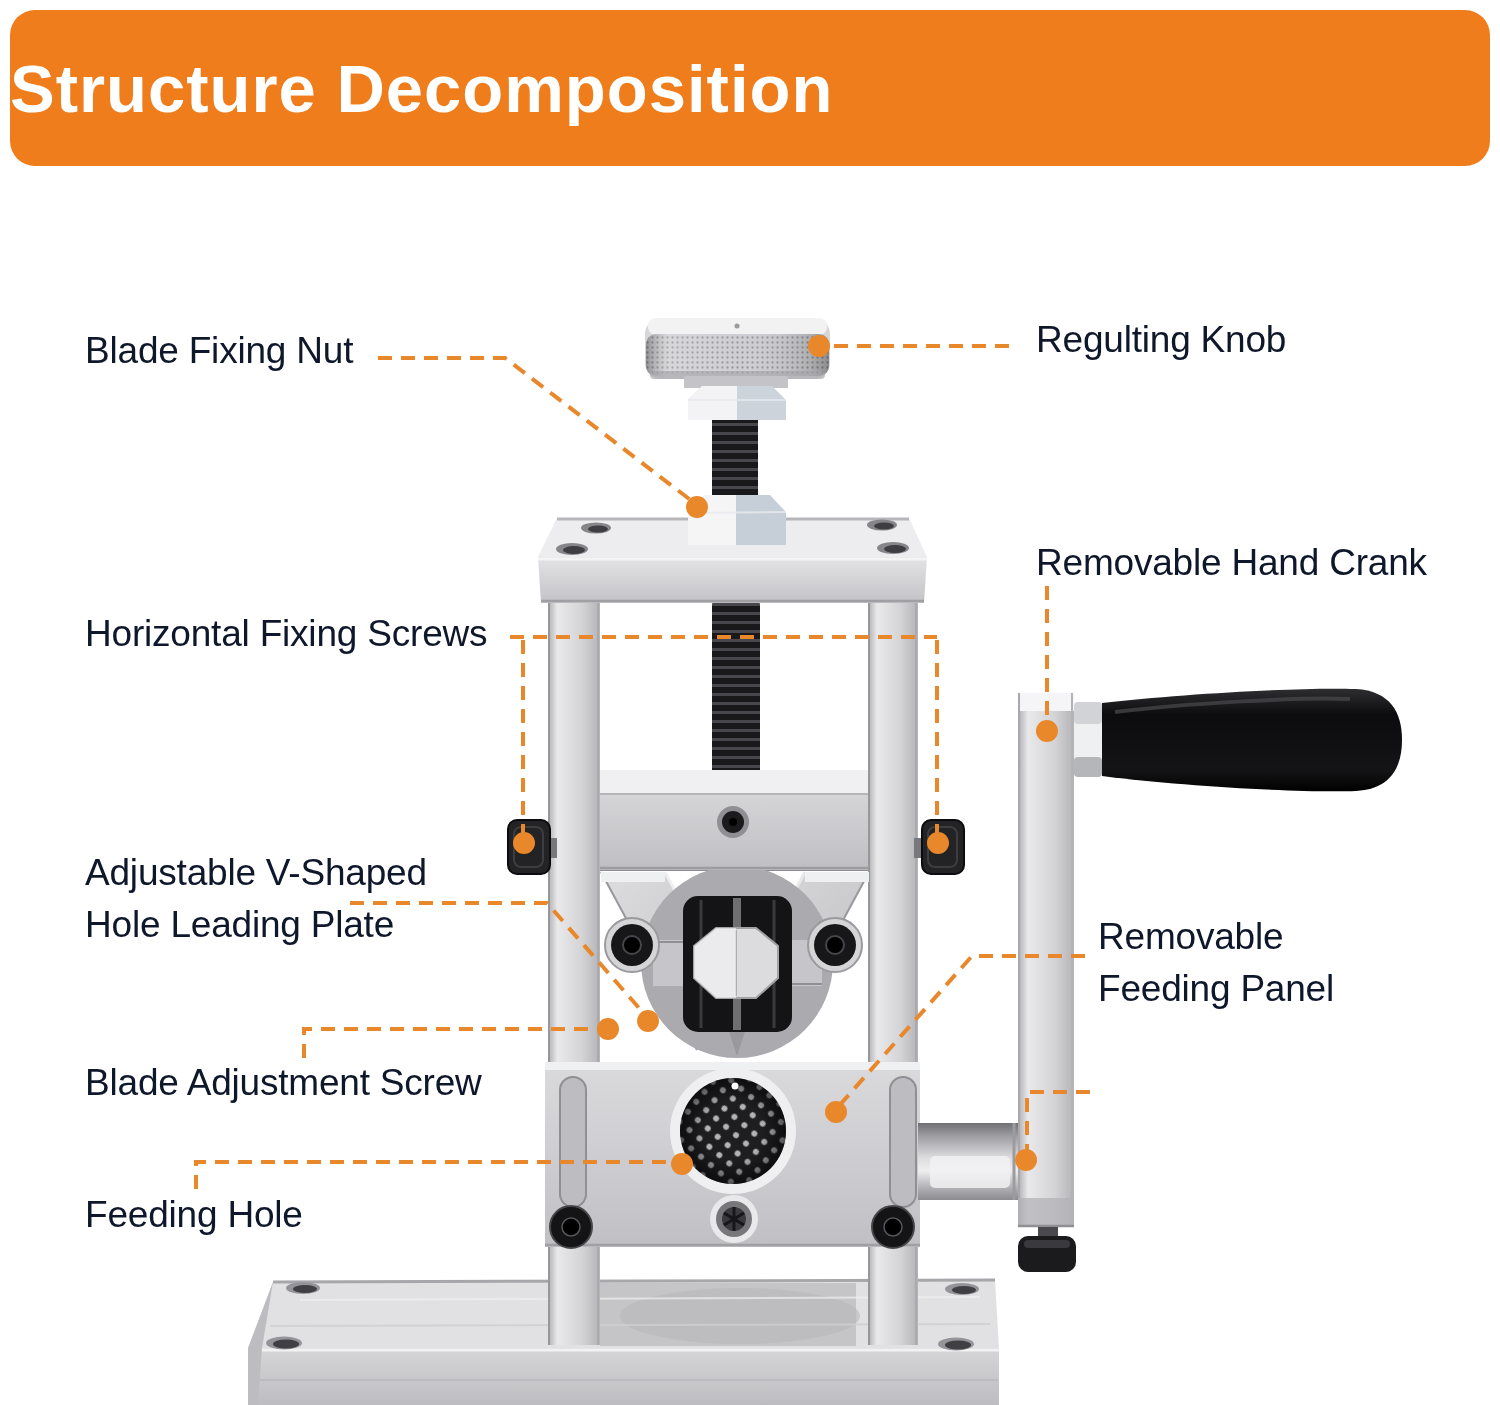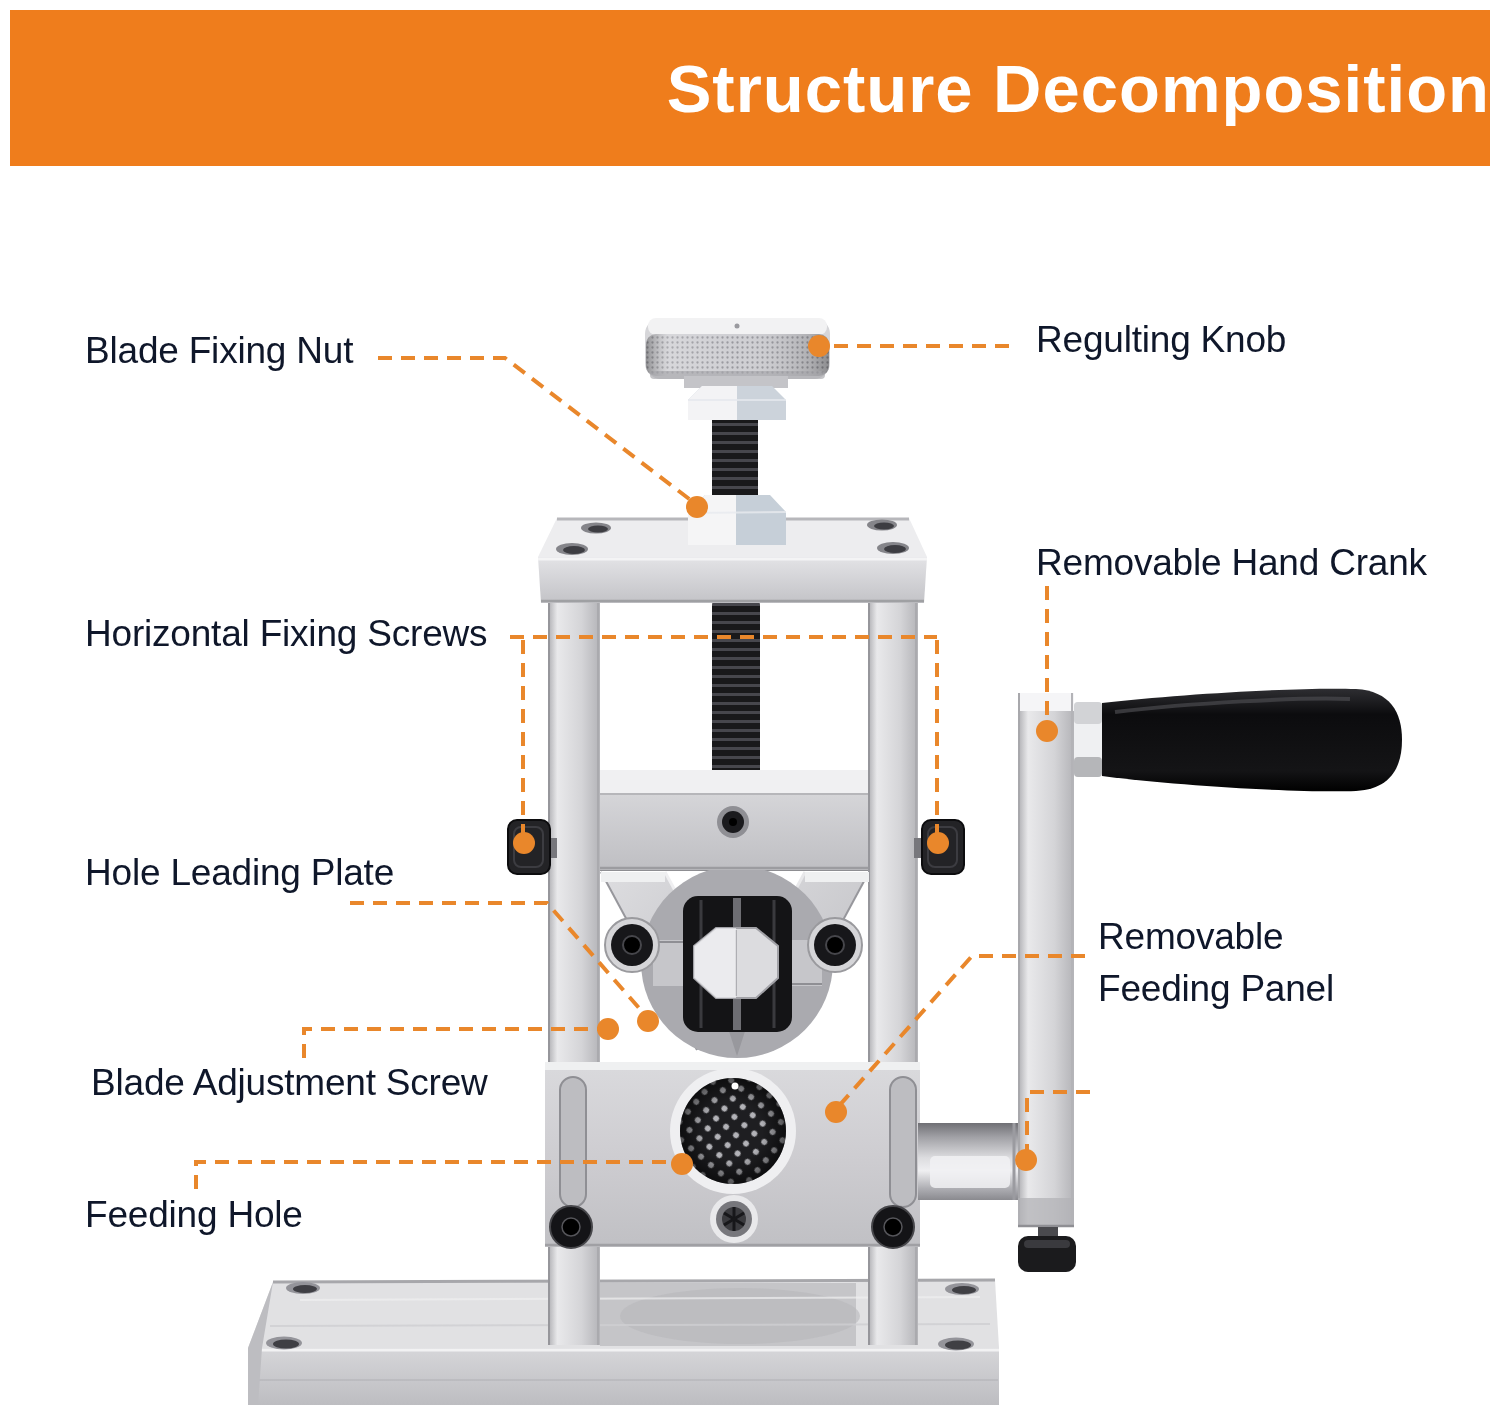--- a/index.html
+++ b/index.html
@@ -2,21 +2,21 @@
 <html><head>
 <meta charset="utf-8">
 <style>
   html,body{margin:0;padding:0;background:#ffffff;}
   .stage{
     position:relative;width:1500px;height:1405px;background:#ffffff;overflow:hidden;
     font-family:"Liberation Sans", sans-serif;
   }
   .banner{
     position:absolute;left:10px;top:10px;width:1480px;height:156px;
-    background:#EF7D1C;display:flex;align-items:center;justify-content:flex-end;
+    background:#EF7D1C;display:flex;align-items:center;justify-content:flex-start;border-radius:25px;
   }
   .banner-title{
     color:#ffffff;font-size:67px;font-weight:bold;letter-spacing:1px;
   }
   .machine-svg{position:absolute;left:0;top:0;}
   .lbl{
     position:absolute;font-size:37px;line-height:40px;color:#0f172a;
     letter-spacing:-0.2px;white-space:nowrap;
   }
   .lbl.two .line{display:block;line-height:52px;}
@@ -318,24 +318,25 @@
 
   <div class="lbl" style="left:85px;top:331px">Blade Fixing Nut</div>
 
   <div class="lbl" style="left:1036px;top:320px">Regulting Knob</div>
 
   <div class="lbl" style="left:85px;top:614px">Horizontal Fixing Screws</div>
 
   <div class="lbl" style="left:1036px;top:543px">Removable Hand Crank</div>
 
   <div class="lbl two" style="left:85px;top:847px">
+    <span class="line">Adjustable V-Shaped</span>
     <span class="line">Hole Leading Plate</span>
   </div>
 
-  <div class="lbl" style="left:91px;top:1063px">Blade Adjustment Screw</div>
+  <div class="lbl" style="left:85px;top:1063px">Blade Adjustment Screw</div>
 
   <div class="lbl two" style="left:1098px;top:911px">
     <span class="line">Removable</span>
     <span class="line">Feeding Panel</span>
   </div>
 
   <div class="lbl" style="left:85px;top:1195px">Feeding Hole</div>
 
 
 </div>

